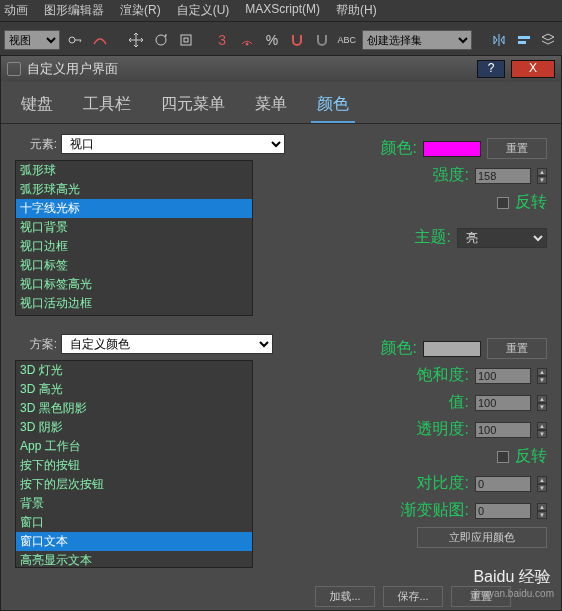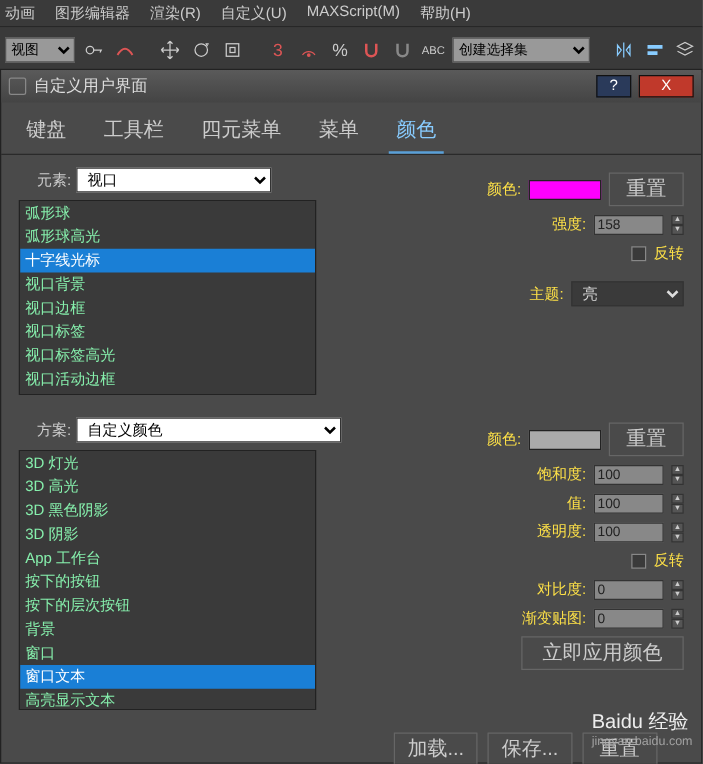--- a/index.html
+++ b/index.html
@@ -30,23 +30,23 @@
 .lbl { width: 46px; text-align: right; padding-right: 4px; }
 .combo { background: #fff; color: #000; border: 1px solid #333; height: 20px; font-size: 12px; padding: 0 4px; }
 .combo.dark { background: #3a3a3a; color: #ddd; }
 .listbox { background: #3a3a3a; border: 1px solid #222; width: 238px; height: 156px; overflow-y: auto; overflow-x: hidden; }
 .listbox .item { padding: 1px 4px; font-size: 12px; color: #86efac; white-space: nowrap; cursor: pointer; }
 .listbox .item.sel { background: #1a7fd6; color: #fff; }
 
 .section { display: flex; gap: 14px; margin-bottom: 18px; }
 .right-col { flex: 1; padding-top: 4px; }
 .prop-row { display: flex; align-items: center; justify-content: flex-end; gap: 6px; margin-bottom: 6px; }
-.prop-lbl { font-size: 12px; color: #fde047; }
+.prop-lbl { font-size: 16px; color: #22c55e; }
 .swatch { width: 58px; height: 16px; border: 1px solid #222; cursor: pointer; }
-.btn { background: #4a4a4a; border: 1px solid #666; color: #ccc; font-size: 16px; padding: 2px 10px; min-width: 60px; cursor: pointer; text-align: center; }
+.btn { background: #4a4a4a; border: 1px solid #666; color: #ccc; font-size: 11px; padding: 2px 10px; min-width: 60px; cursor: pointer; text-align: center; }
 .btn.wide { min-width: 130px; }
 .spinner { background: #888; border: 1px solid #333; color: #222; width: 56px; height: 16px; font-size: 11px; padding: 0 2px; }
 .spin-btns { display: inline-flex; flex-direction: column; }
 .spin-btns span { width: 10px; height: 8px; background: #555; border: 1px solid #333; font-size: 6px; text-align: center; line-height: 6px; color: #ccc; cursor: pointer; }
 .chk { width: 12px; height: 12px; border: 1px solid #888; background: #3a3a3a; cursor: pointer; }
 
 .bottom-btns { display: flex; gap: 8px; justify-content: flex-start; padding-left: 300px; margin-top: 4px; }
 
 .watermark { position: absolute; right: 8px; bottom: 12px; color: #fff; font-size: 16px; pointer-events: none; opacity: .9; }
 .watermark small { font-size: 10px; color: #aaa; display: block; }
@@ -154,21 +154,21 @@
     <span class="tab">菜单</span>
     <span class="tab active">颜色</span>
   </div>
 
   <div class="content">
 
     <div class="section">
       <div>
         <div class="row">
           <span class="lbl">元素:</span>
-          <select class="combo" style="width:156px"><option>视口</option></select>
+          <select class="combo" style="width:224px"><option>视口</option></select>
         </div>
         <div class="listbox" id="list1">
             <div class="item">弧形球</div>
             <div class="item">弧形球高光</div>
             <div class="item sel">十字线光标</div>
             <div class="item">视口背景</div>
             <div class="item">视口边框</div>
             <div class="item">视口标签</div>
             <div class="item">视口标签高光</div>
             <div class="item">视口活动边框</div>

